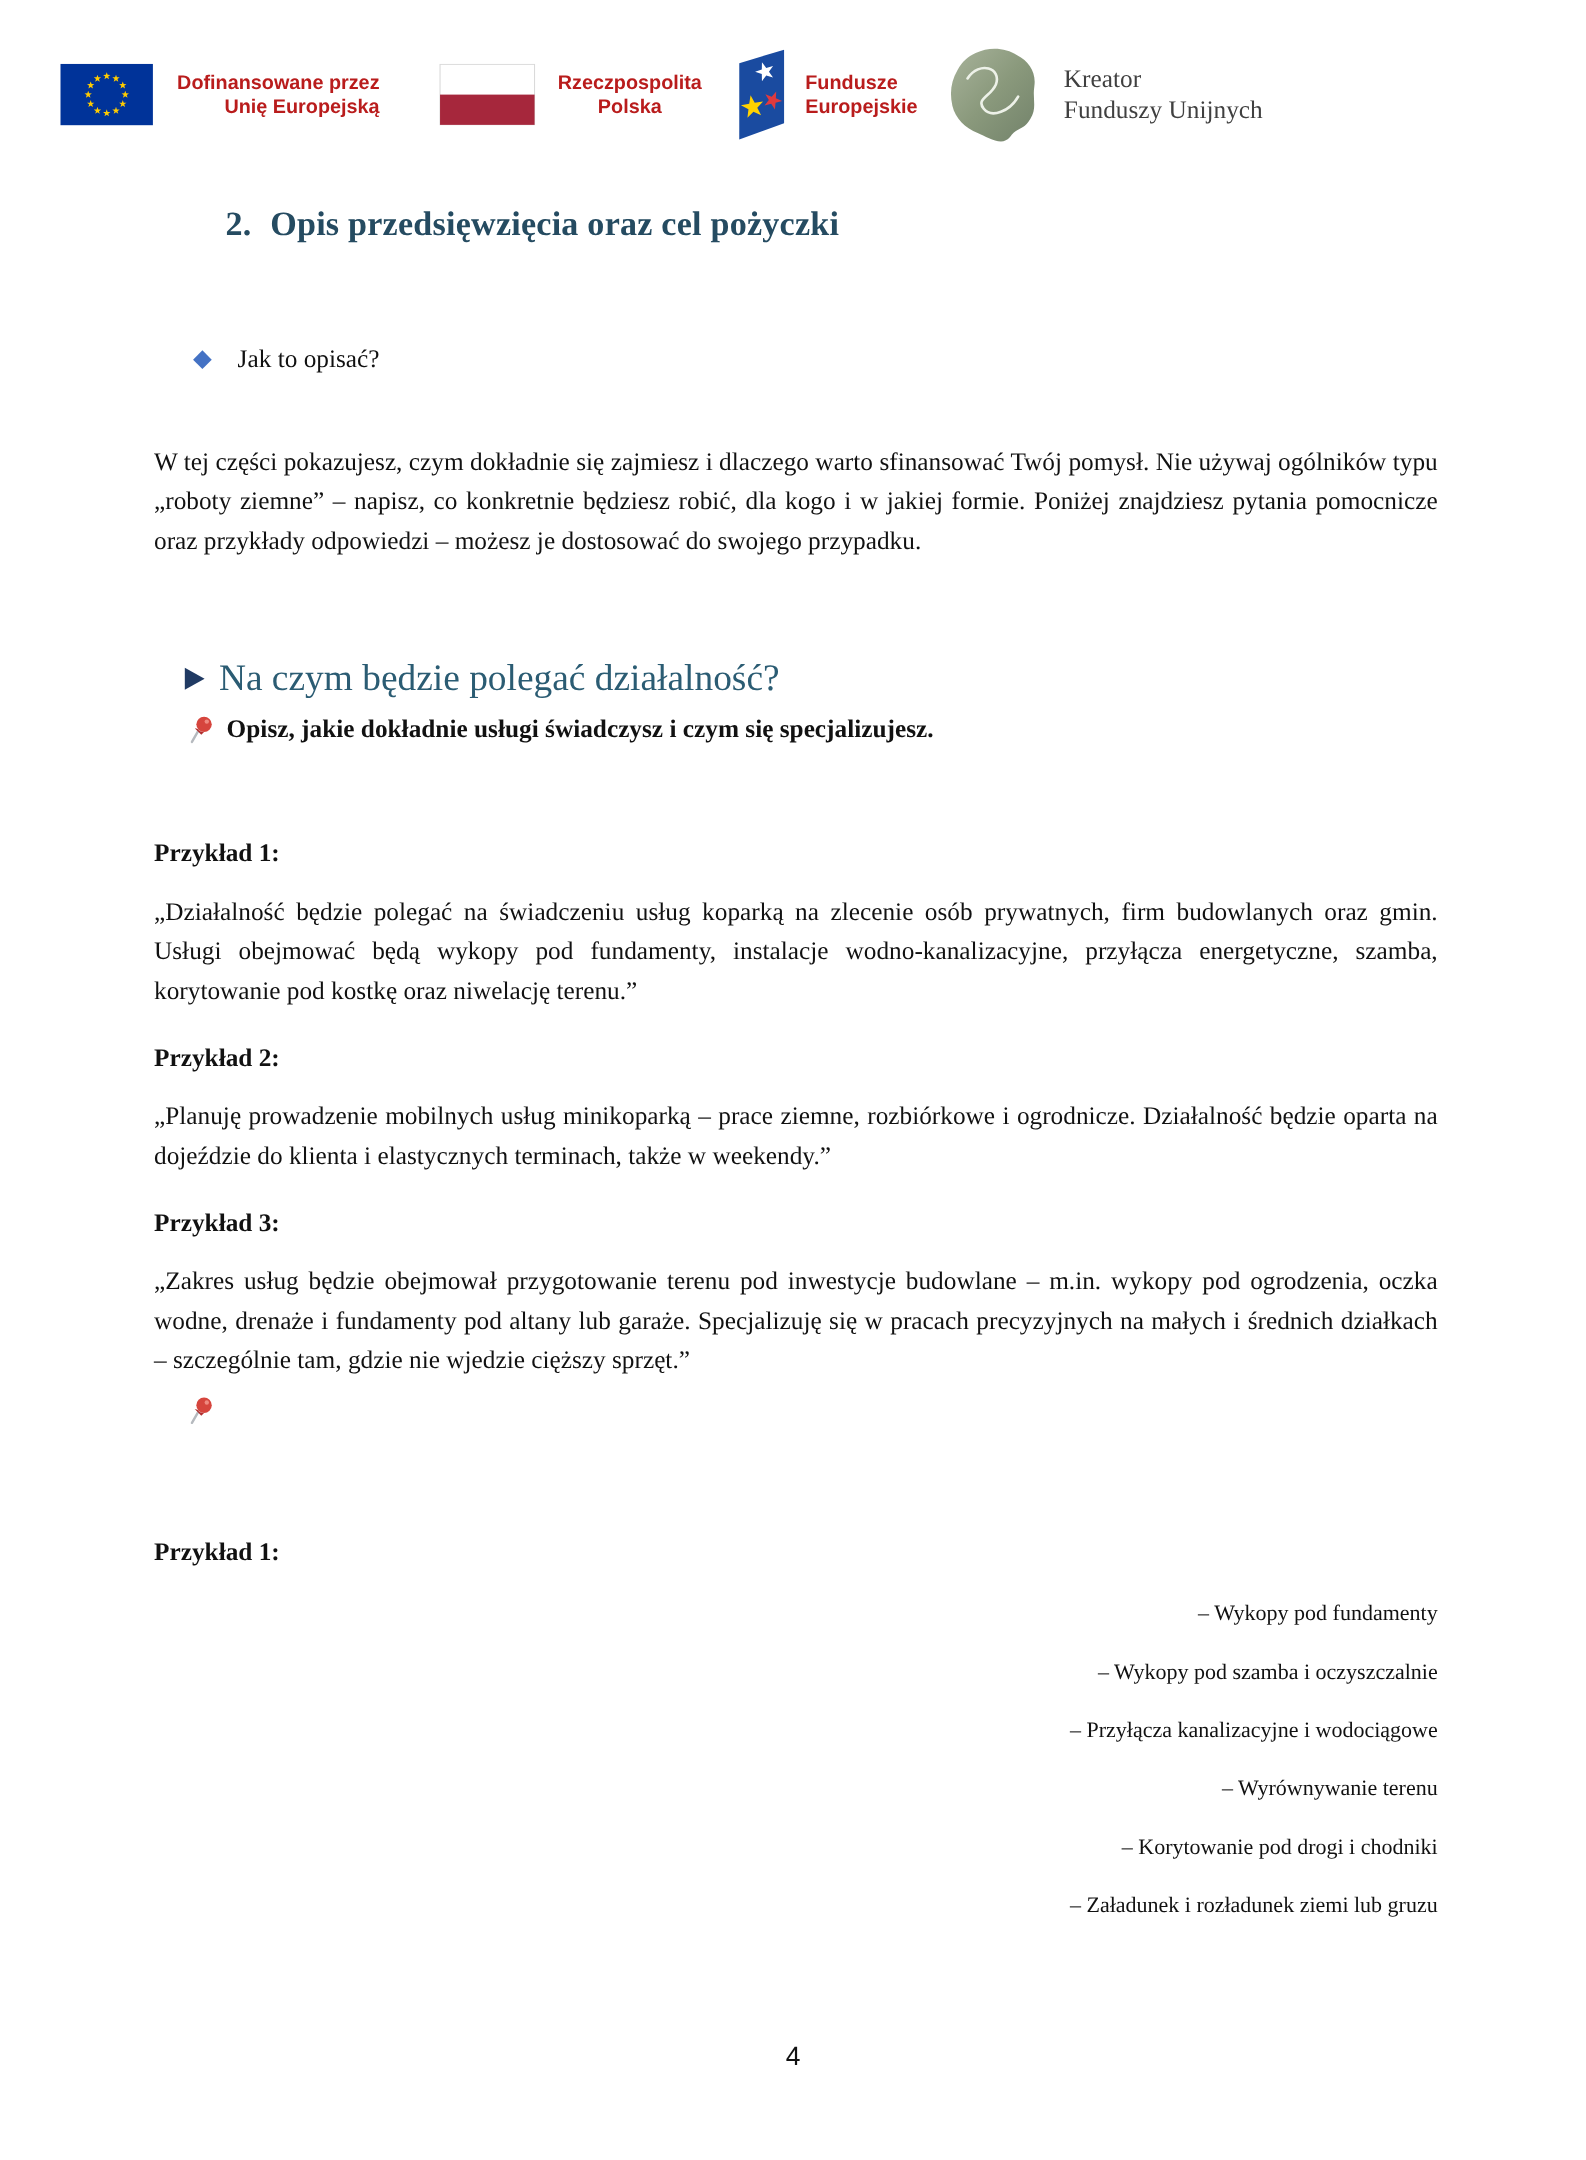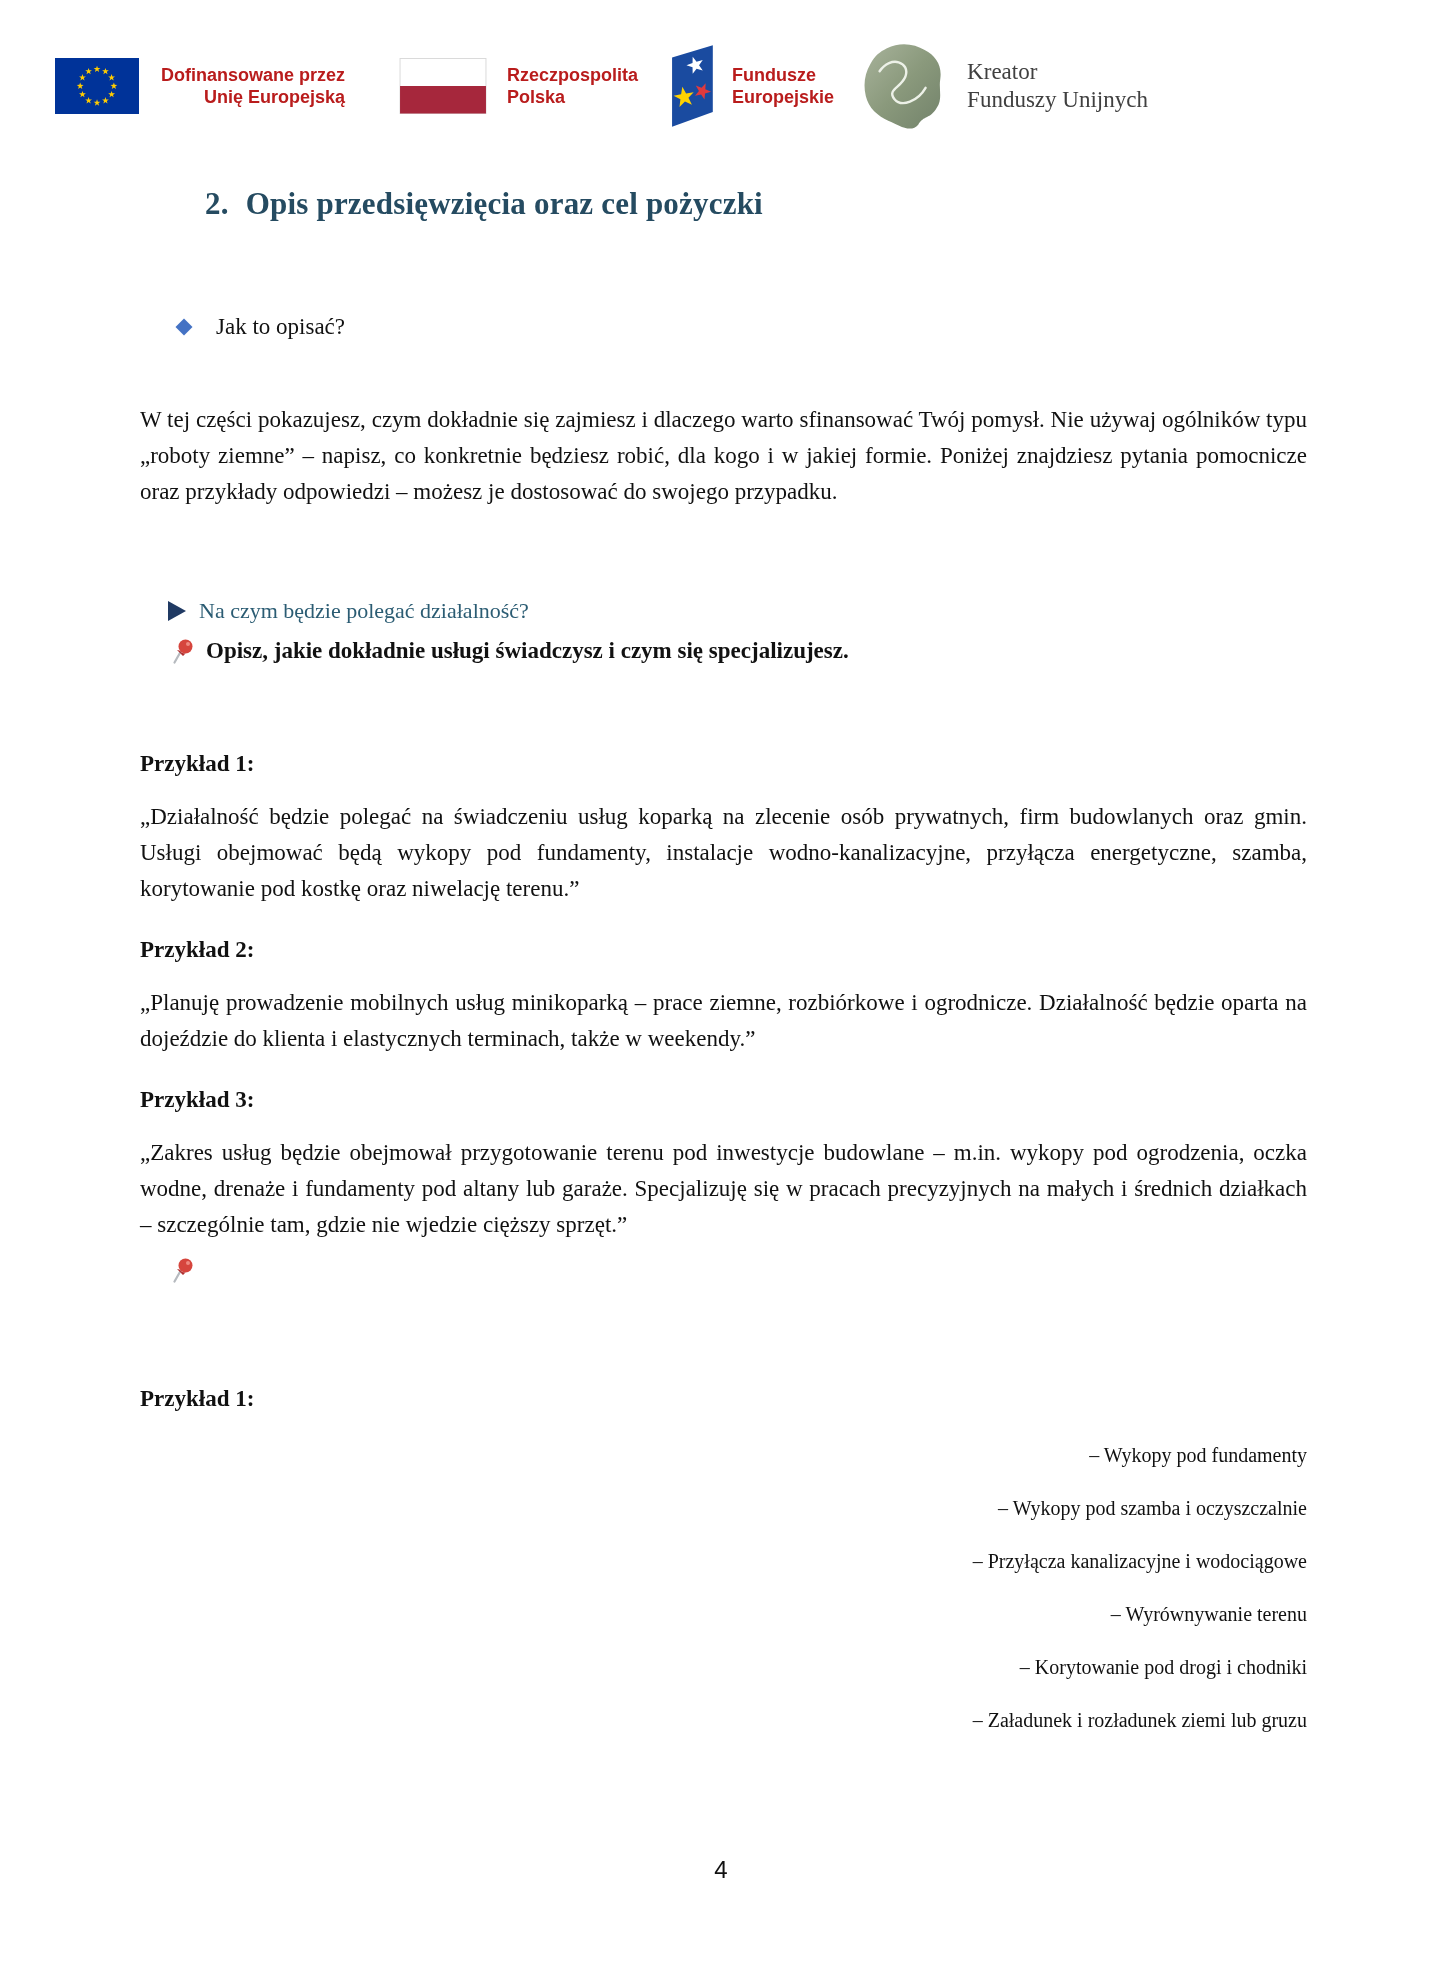--- a/index.html
+++ b/index.html
@@ -12,21 +12,21 @@
 
   
   .header { display:flex; align-items:center; padding:40px 0 0 53px; }
   .logo-block { display:flex; align-items:center; }
   .logo-caption {
     font-family:"Liberation Sans", sans-serif; font-weight:700;
     font-size:18px; line-height:22px; color:#b91c1c;
   }
   .eu-caption { margin-left:20px; text-align:right; }
   .pl-block { margin-left:54px; }
-  .pl-caption { margin-left:20px; text-align:left; }
+  .pl-caption { margin-left:20px; text-align:center; }
   .fe-block { margin-left:28px; }
   .fe-caption { margin-left:14px; text-align:left; }
   .kr-block { margin-left:22px; }
   .kr-caption {
     margin-left:16px; font-family:"Liberation Serif", serif; font-weight:400;
     font-size:23px; line-height:28px; color:#404040;
   }
   .flag-svg { display:block; }
 
   
@@ -53,21 +53,21 @@
   .example-text {
     font-size:23px; line-height:36px; text-align:justify; margin-top:22px;
   }
   .example-label { font-size:23px; font-weight:700; }
   .mt-ex1 { margin-top:86px; }
   .mt-ex  { margin-top:30px; }
 
   
   .section-heading {
     display:flex; align-items:center; padding-left:28px;
-    font-size:22px; color:#2B5C73;
+    font-size:34px; color:#2B5C73;
   }
   .sh-1 { margin-top:88px; }
   .sh-2 { margin-top:94px; }
   .arrow-right {
     width:0; height:0; flex:0 0 auto; margin-right:13px;
     border-top:10px solid transparent; border-bottom:10px solid transparent;
     border-left:18px solid #203A63;
   }
 
   

